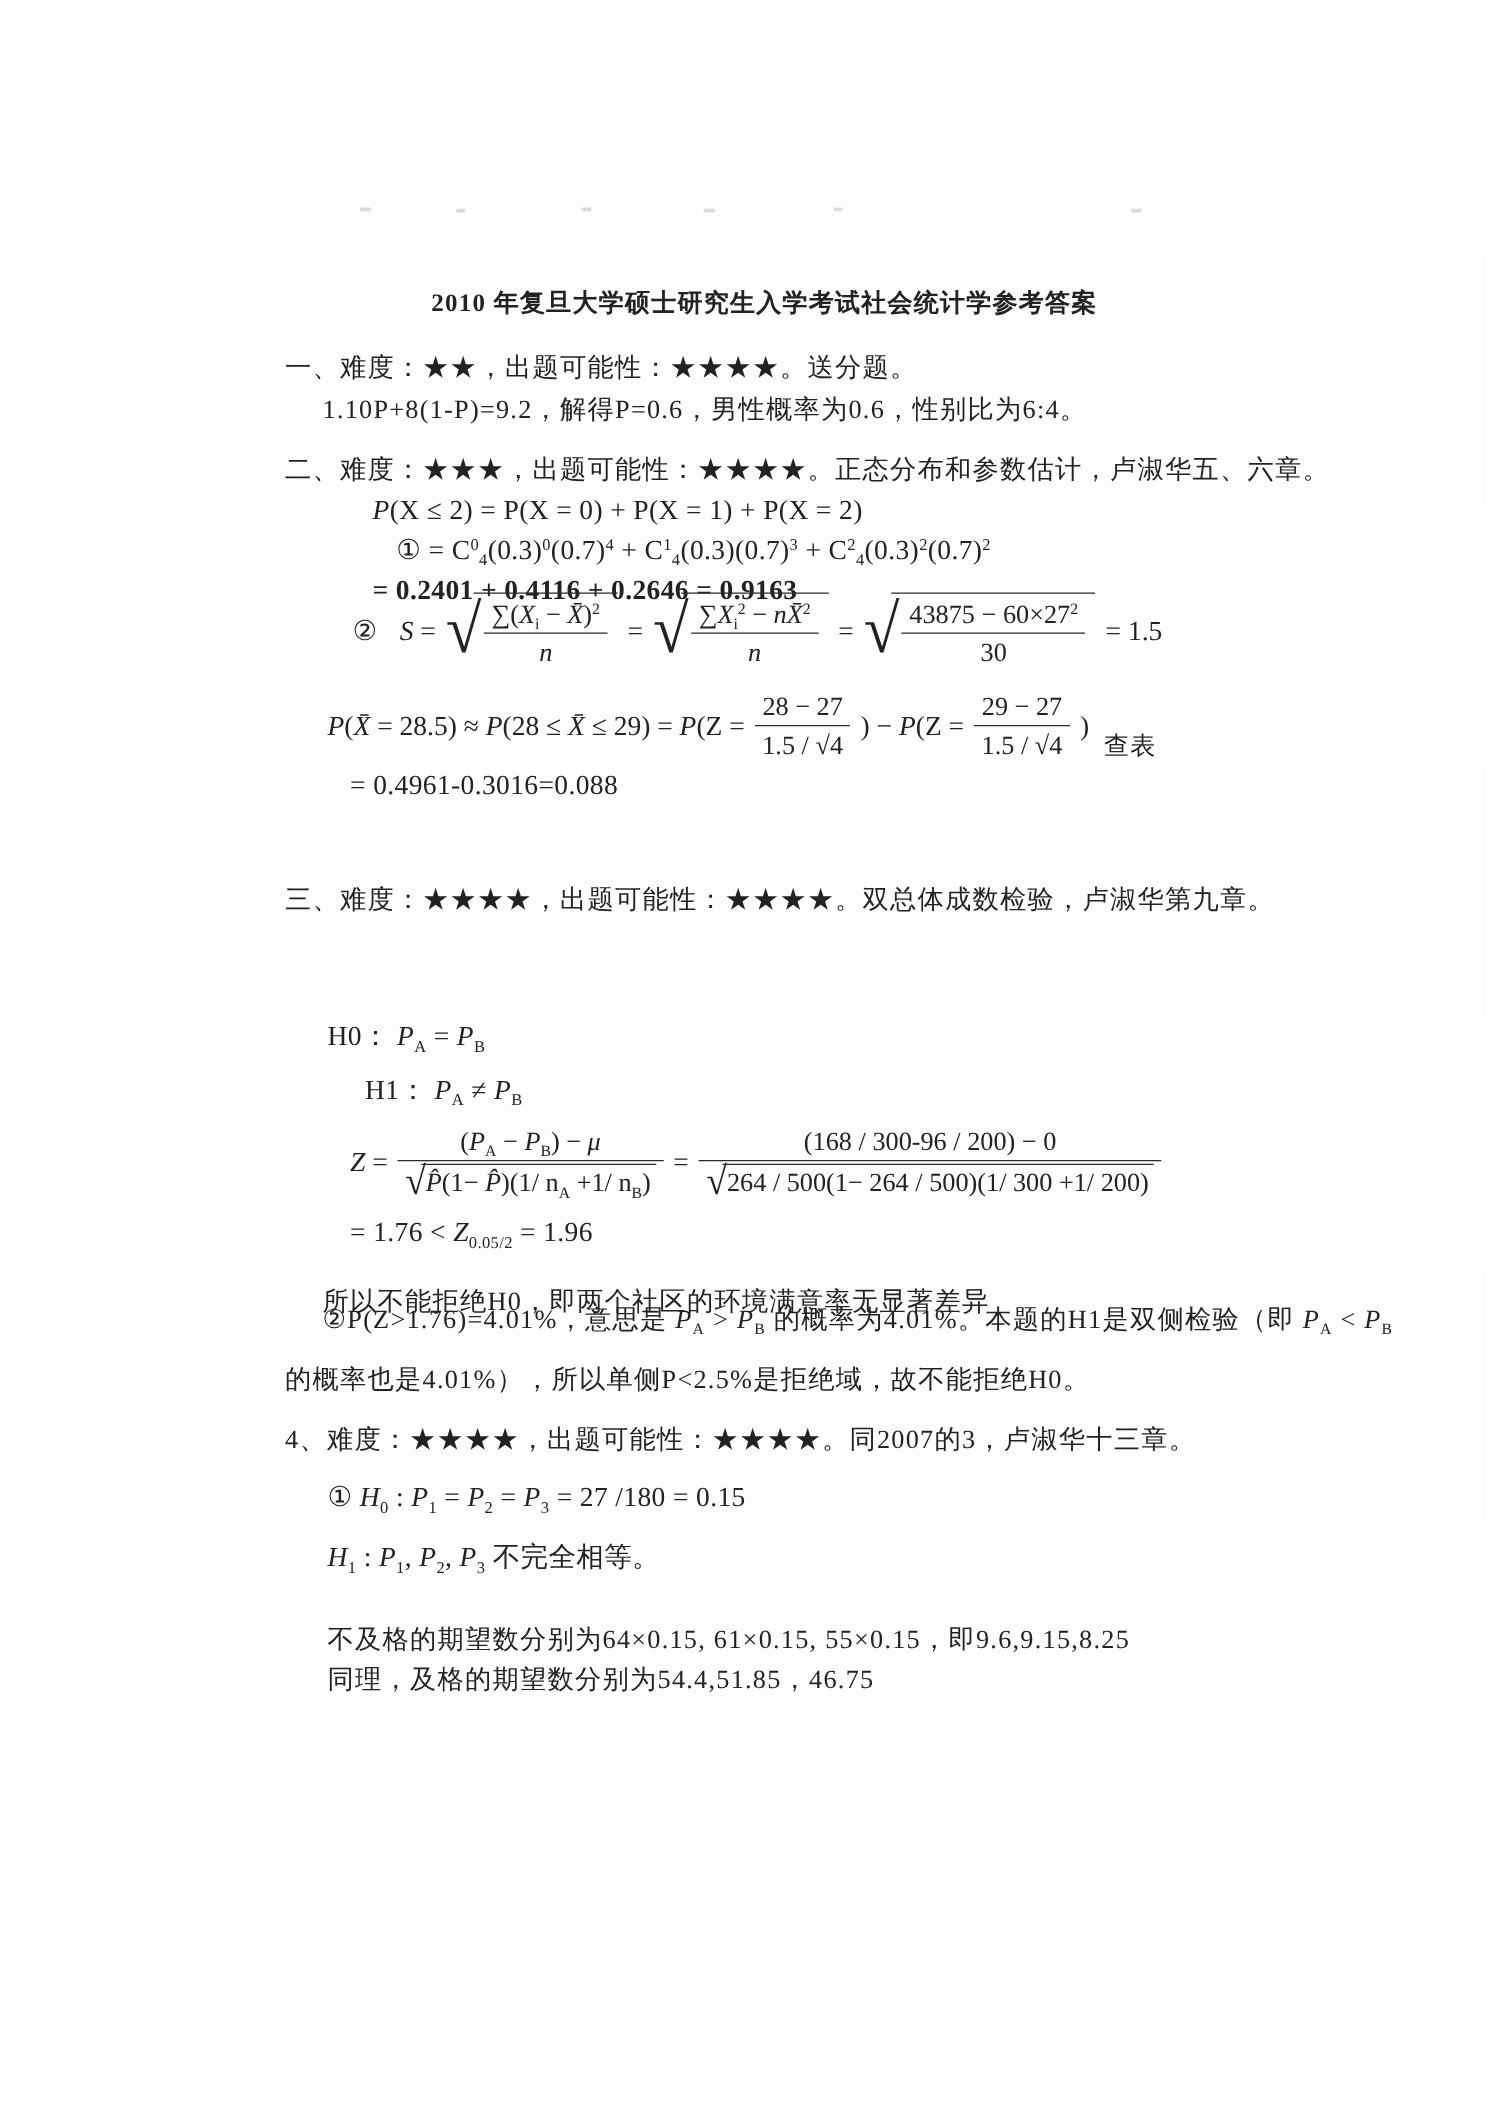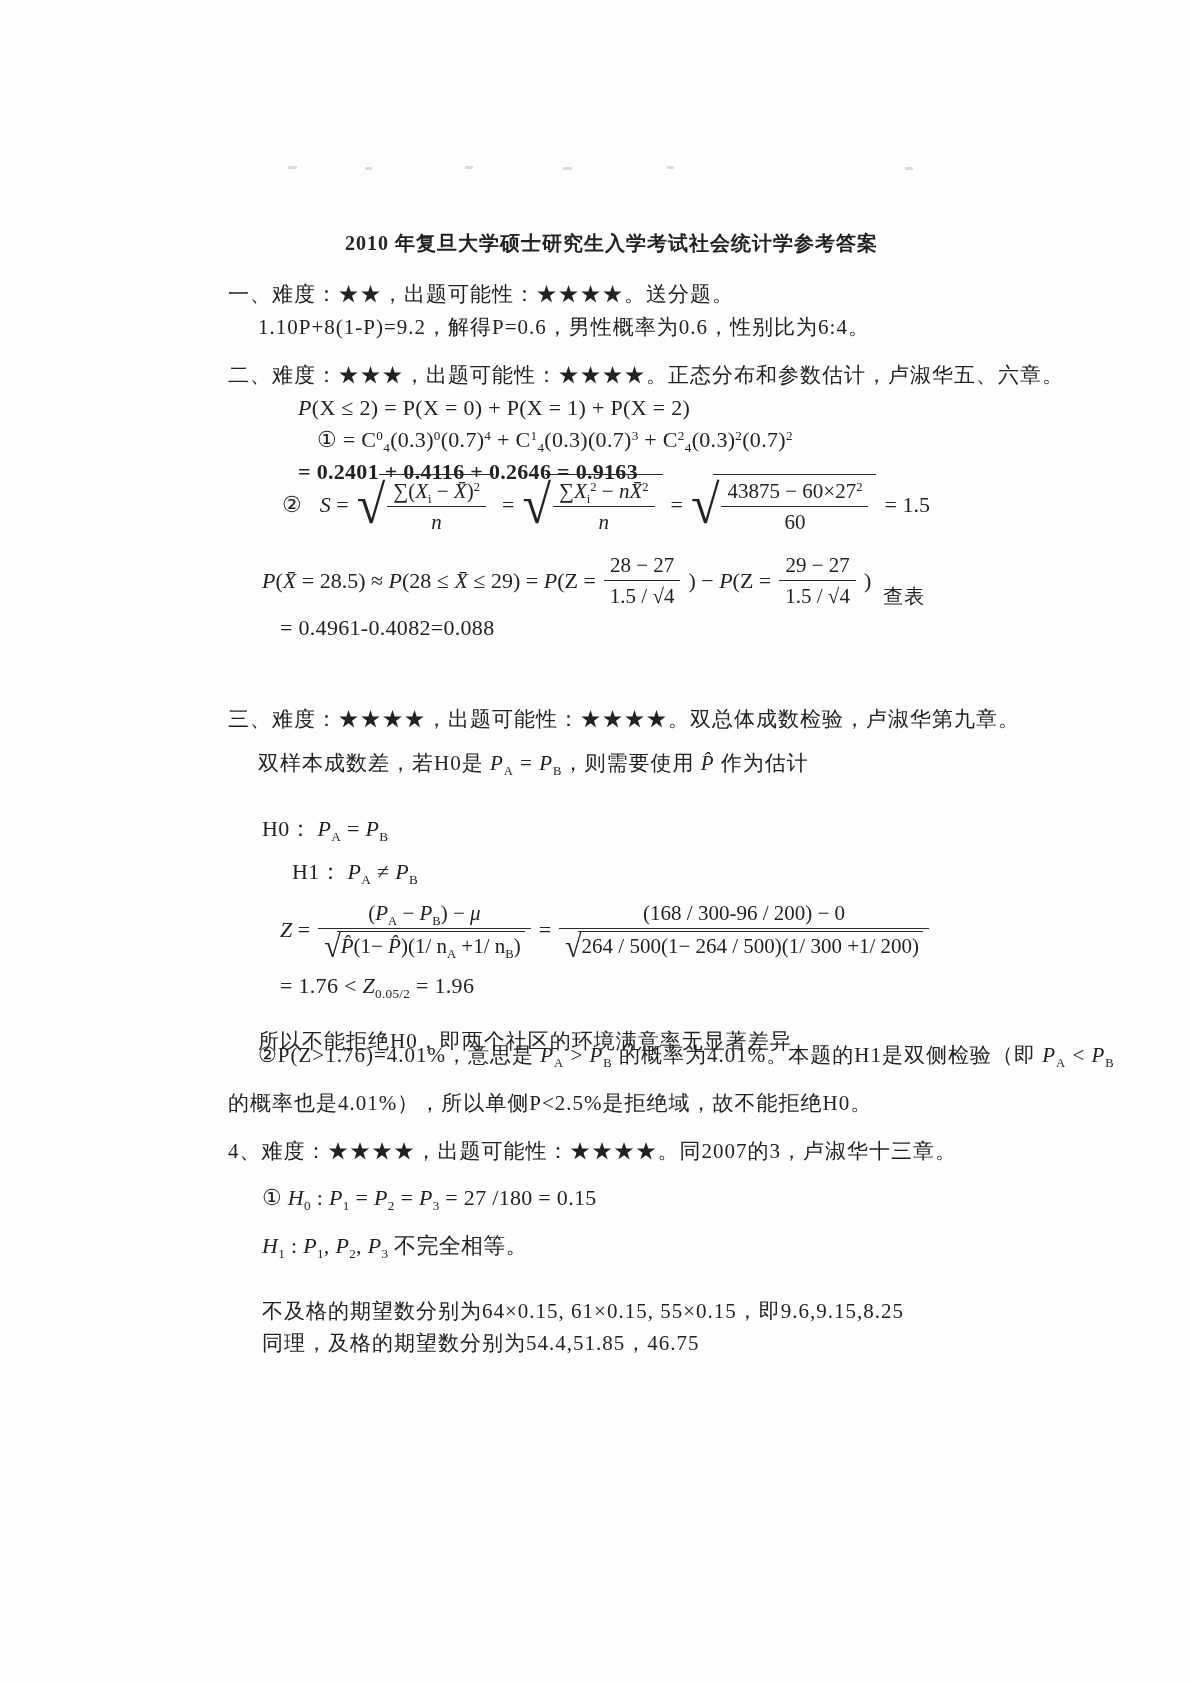--- a/index.html
+++ b/index.html
@@ -81,21 +81,21 @@
           <span class="den"><i>n</i></span>
         </span>
       </span>
     </span>
     <span>=</span>
     <span class="sqrt">
       <span class="rsign">√</span>
       <span class="rbody">
         <span class="frac">
           <span class="num">43875 − 60×27<sup>2</sup></span>
-          <span class="den">60</span>
+          <span class="den">30</span>
         </span>
       </span>
     </span>
     <span>= 1.5</span>
   </div>
 
   <div class="fline" style="left:262px;top:552px;">
     <span><i>P</i>(<i>X̄</i> = 28.5) ≈ <i>P</i>(28 ≤ <i>X̄</i> ≤ 29) = <i>P</i>(Z =</span>
     <span class="frac">
       <span class="num">28 − 27</span>
@@ -103,24 +103,23 @@
     </span>
     <span>) − <i>P</i>(Z =</span>
     <span class="frac">
       <span class="num">29 − 27</span>
       <span class="den">1.5 / √4</span>
     </span>
     <span>)</span>
     <span class="note">查表</span>
   </div>
 
-  <div class="line math" style="left:280px;top:614px;">= 0.4961-0.4082=0.088</div>
+  <div class="line math" style="left:280px;top:614px;">= 0.4961-0.3016=0.088</div>
 
   <div class="line cjk" style="left:228px;top:706px;">三、难度：★★★★，出题可能性：★★★★。双总体成数检验，卢淑华第九章。</div>
-  <div class="line cjk" style="left:258px;top:750px;">双样本成数差，若H0是 <i>P</i><sub>A</sub> = <i>P</i><sub>B</sub>，则需要使用 <i>P̂</i> 作为估计</div>
   <div class="line math" style="left:262px;top:815px;">H0： <i>P</i><sub>A</sub> = <i>P</i><sub>B</sub></div>
   <div class="line math" style="left:262px;top:858px;margin-left:30px;">H1： <i>P</i><sub>A</sub> ≠ <i>P</i><sub>B</sub></div>
 
   <div class="fline" style="left:280px;top:900px;">
     <span><i>Z</i> =</span>
     <span class="frac">
       <span class="num">(<i>P</i><sub>A</sub> − <i>P</i><sub>B</sub>) − <i>μ</i></span>
       <span class="den dsqrt">
         <span class="rsign">√</span>
         <span class="rbody"><i>P̂</i>(1− <i>P̂</i>)(1/ n<sub>A</sub> +1/ n<sub>B</sub>)</span>

